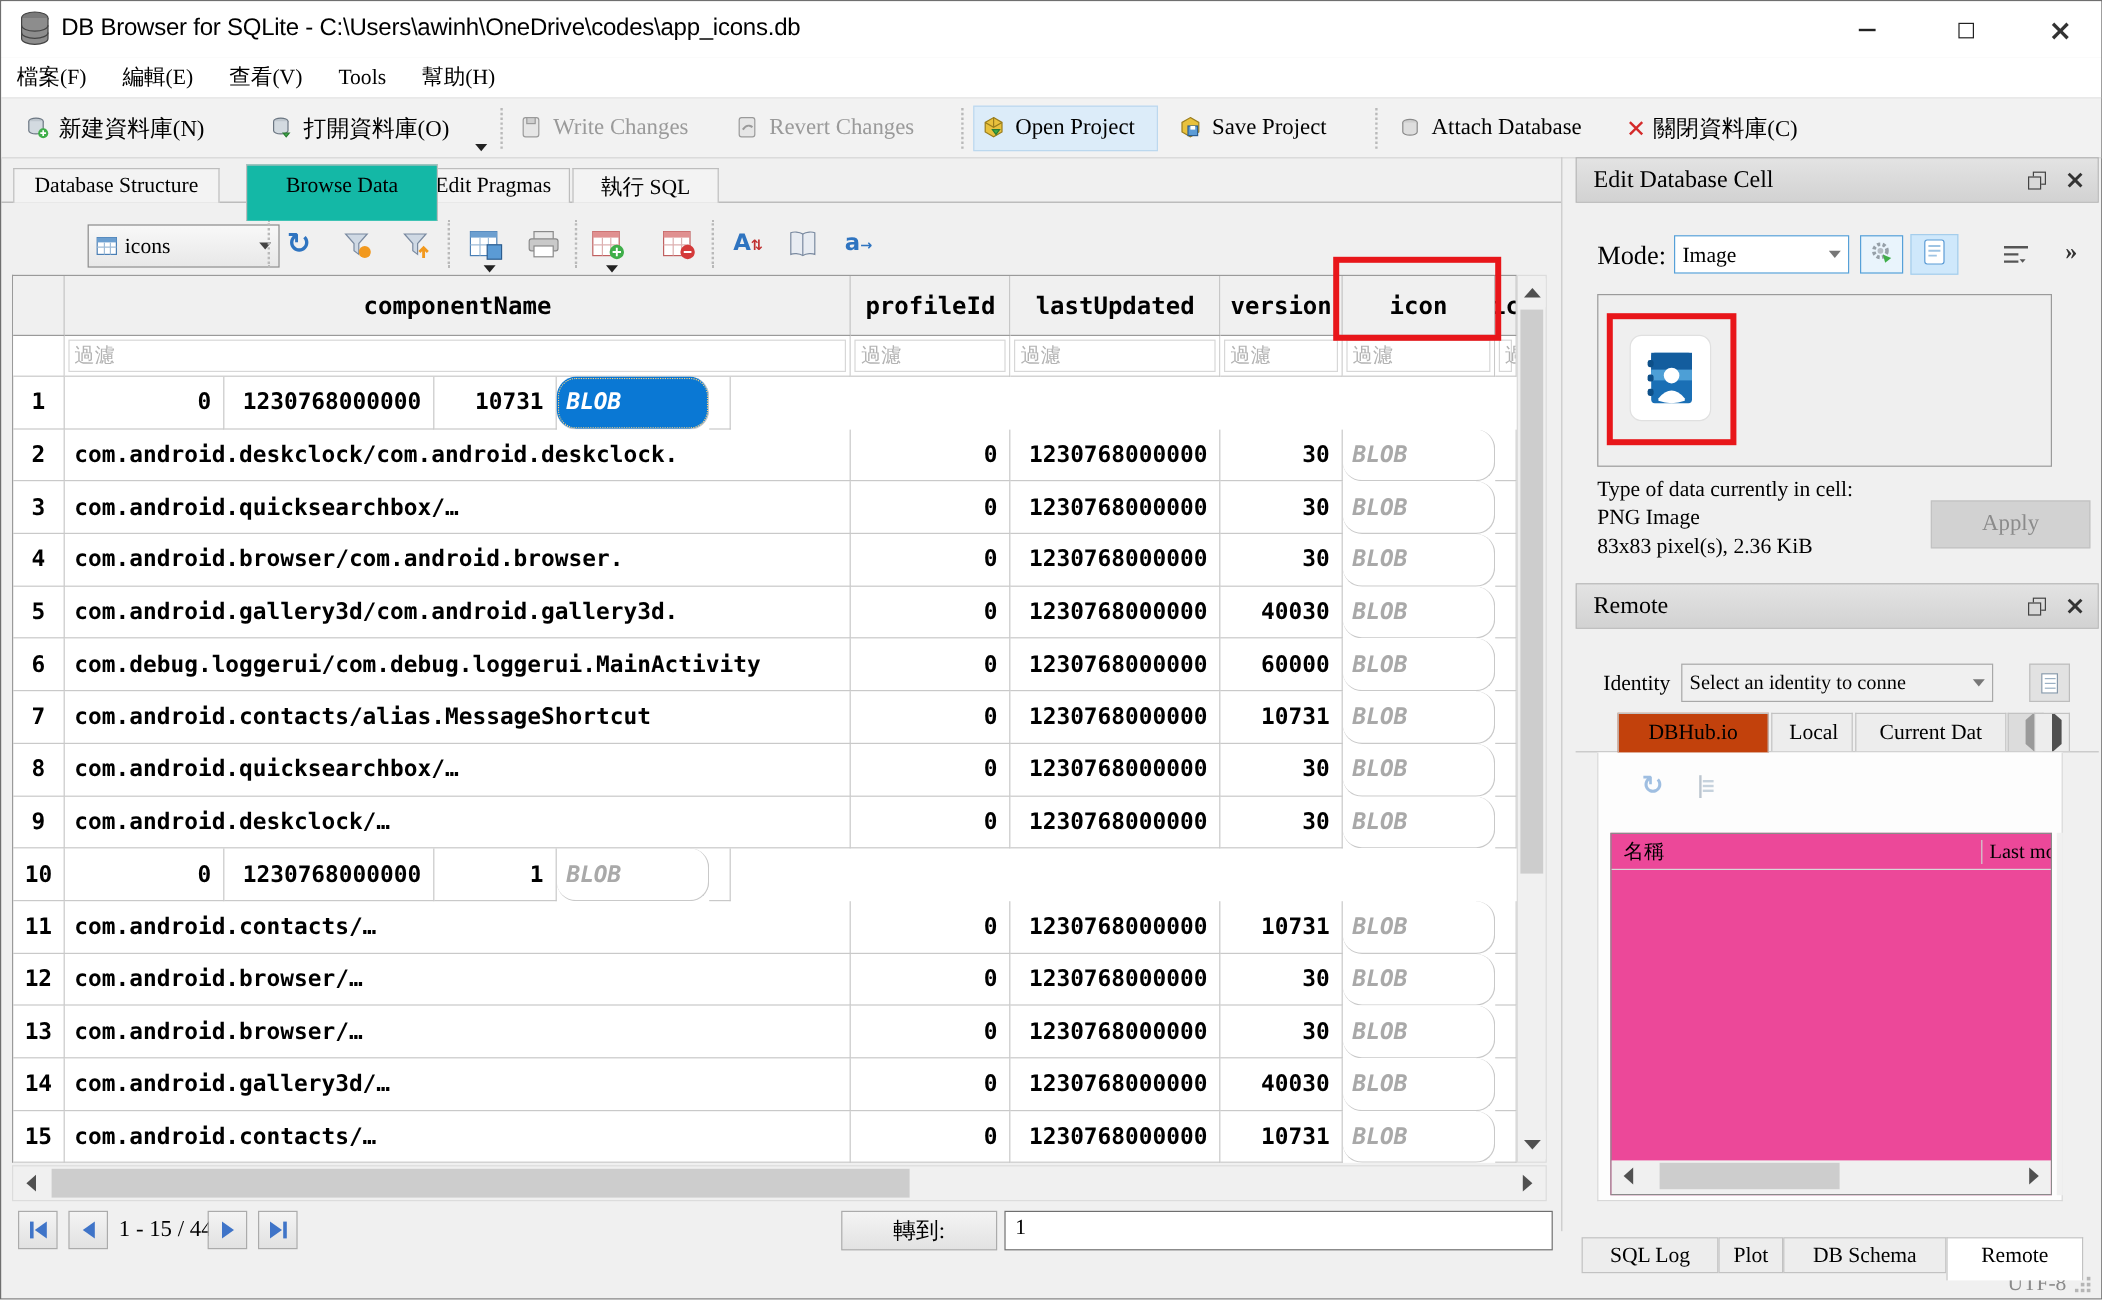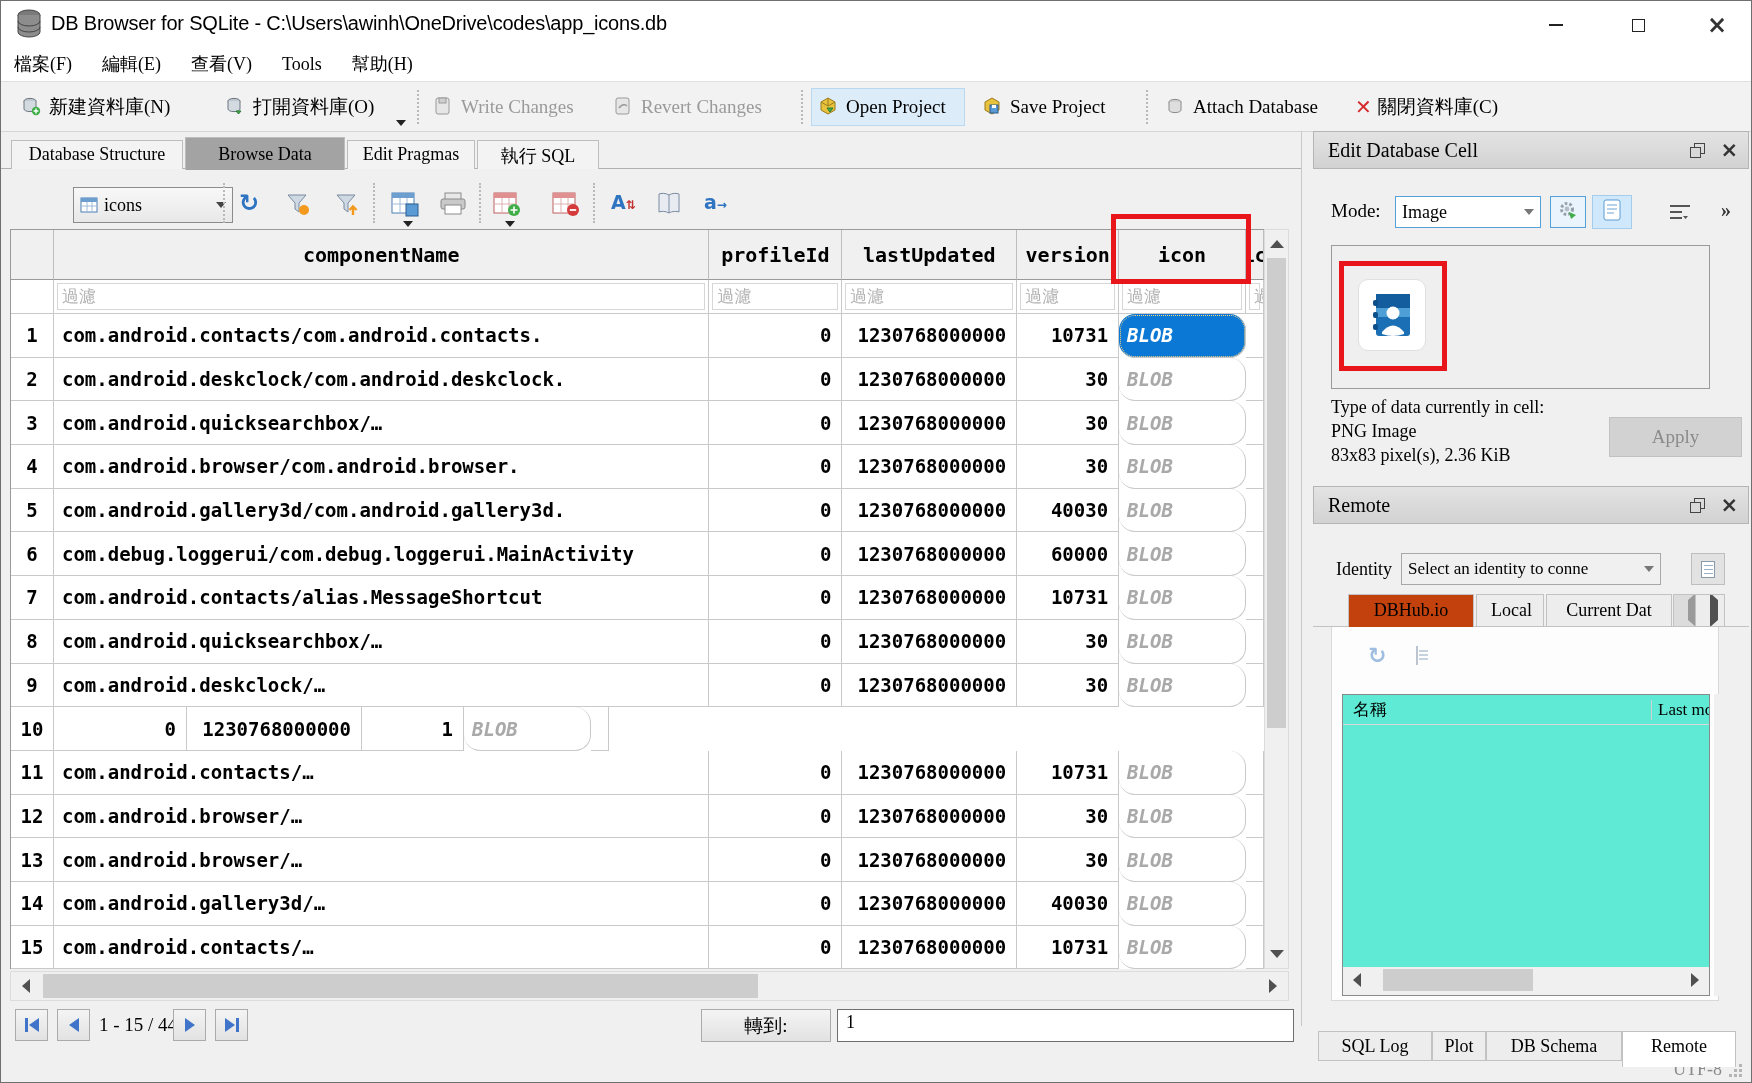--- a/index.html
+++ b/index.html
@@ -23,21 +23,21 @@
   .tbtn{position:absolute;top:6px;height:38px;display:flex;align-items:center;gap:6px;
         font-size:19px;padding:0 6px;white-space:nowrap;}
   .tbtn.disabled{color:#9a9a9a;}
   .tbtn.hl{background:#dcecf9;border:1px solid #bcd8ee;}
   .vsep{position:absolute;top:8px;width:0;height:34px;border-left:2px dotted #b9b9b9;}
 
   
   .tabbar{left:0;top:136px;width:1300px;height:32px;border-bottom:1px solid #b0b0b0;}
   .mtab{position:absolute;top:3px;height:29px;padding:3px 14px 0;font-size:18px;
         background:#f3f3f3;border:1px solid #bdbdbd;border-bottom:none;}
-  .mtab.active{background:#a3a3a3;top:0;height:33px;padding-top:6px;z-index:2;}
+  .mtab.active{background:#14b8a6;top:0;height:47px;padding-top:6px;z-index:2;margin-left:20px;}
 
   
   .ctrl-label{font-size:19px;margin-top:44px;}
   .combo{background:linear-gradient(#f8f8f8,#e8e8e8);border:1px solid #8c8c8c;
          display:flex;align-items:center;font-size:18px;padding:0 6px;gap:6px;}
   .chev{width:0;height:0;border-left:5px solid transparent;border-right:5px solid transparent;
         border-top:6px solid #444;}
   .ico16{width:22px;height:22px;display:inline-block;}
   .filter-input{background:#fff;border:1px solid #8c8c8c;font-size:18px;color:#9b9b9b;
                 padding:3px 8px;font-family:"Liberation Serif",serif;}
@@ -319,21 +319,20 @@
         </div>
         <div class="gcell fcell" style="width: 127px; height: 34px; padding: 0px 3px;">
           <span class="fbox">過濾</span>
         </div>
         <div class="gcell fcell" style="width: 18px; height: 34px; padding: 0px 3px;">
           <span class="fbox">過濾</span>
         </div>
       </div>
       <div class="grow">
         <div class="gcell dcell ctr" style="width: 43px; height: 43.7px;">1</div>
-        <div class="gcell dcell left" style="width: 656px; height: 43.7px;">com.android.contacts/com.android.contacts.</div>
         <div class="gcell dcell num" style="width: 133px; height: 43.7px;">0</div>
         <div class="gcell dcell num" style="width: 175px; height: 43.7px;">1230768000000</div>
         <div class="gcell dcell num" style="width: 102px; height: 43.7px;">10731</div>
         <div class="gcell dcell left blob sel" style="width: 127px; height: 43.7px;">BLOB</div>
         <div class="gcell dcell" style="width: 18px; height: 43.7px;"></div>
       </div>
       <div class="grow">
         <div class="gcell dcell ctr" style="width: 43px; height: 43.7px;">2</div>
         <div class="gcell dcell left" style="width: 656px; height: 43.7px;">com.android.deskclock/com.android.deskclock.</div>
         <div class="gcell dcell num" style="width: 133px; height: 43.7px;">0</div>
@@ -500,21 +499,21 @@
 
   <div class="abs grayline" style="left:1300px;top:130px;width:1px;height:895px;"></div>
 
   <div class="abs ptitle" style="left:1312px;top:130px;width:436px;height:38px;">
     <span>Edit Database Cell</span>
     <span class="pt-icons">
       <span class="restore-ic"></span>
       <span class="closex">×</span>
     </span>
   </div>
-  <span class="abs" style="left:1330px;top:199px;font-size:19px;">Mode:</span>
+  <span class="abs" style="left:1330px;top:199px;font-size:22px;">Mode:</span>
   <div class="abs combo blue-border" style="left:1394px;top:195px;width:146px;height:32px;background:#fff;">
     <span>Image</span>
     <span class="chev" style="margin-left:auto;border-top-color:#777;"></span>
   </div>
   <div class="abs toolb blue-border" style="left:1549px;top:195px;width:36px;height:32px;background:#e9f4fc;">
     <span>
       <svg width="20" height="20" viewBox="0 0 20 20">
           <circle cx="9" cy="9" r="5.5" fill="none" stroke="#96a0a8" stroke-width="3" stroke-dasharray="2.6 2"></circle>
           <circle cx="9" cy="9" r="2.4" fill="#b4bcc4"></circle>
           <path d="M11 12l7 3-5 4z" fill="#3fae49"></path>
@@ -578,21 +577,21 @@
     <div class="rtab" style="left:163px;width:68px;">Local</div>
     <div class="rtab" style="left:233px;width:126px;">Current Dat</div>
     <div class="rtab" style="left:360px;width:22px;background:#dcdcdc;"><span class="tri tri-left" style="border-right-color:#9a9a9a;margin-top:4px;"></span></div>
     <div class="rtab" style="left:382px;width:24px;"><span class="tri tri-right" style="margin-top:4px;"></span></div>
   </div>
 
   <div class="abs" style="left:1330px;top:626px;width:388px;height:374px;background:#fdfdfd;border:1px solid #d8d8d8;border-top:none;">
     <span class="abs" style="left:36px;top:16px;opacity:.45;font-family:'DejaVu Sans',sans-serif;font-size:22px;font-weight:bold;color:#2f74c0;">↻</span>
     <span class="abs pagelines" style="left:84px;top:20px;opacity:.55;"></span>
     
-    <div class="abs" style="left:10px;top:67px;width:368px;height:302px;background:#5eead4;border:1px solid #8a8a8a;">
+    <div class="abs" style="left:10px;top:67px;width:368px;height:302px;background:#ec4899;border:1px solid #8a8a8a;">
       <div style="height:30px;border-bottom:1px solid #d8d8d8;display:flex;align-items:center;font-size:17px;">
         <span style="padding-left:10px;flex:1;">名稱</span>
         <span style="width:58px;border-left:1px solid #d0d0d0;padding-left:6px;overflow:hidden;white-space:nowrap;">Last mo</span>
       </div>
       <div class="abs sb" style="left:0px;top:272px;width:366px;height:28px;background:#f0f0f0;">
         <div class="sb-btn" style="position:absolute;left:2px;top:2px;width:24px;height:22px;">
             <span class="tri tri-left"></span>
           </div>
         <div class="sb-thumb" style="position:absolute;left:40px;top:2px;width:150px;height:22px;"></div>
         <div class="sb-btn" style="position:absolute;right:2px;top:2px;width:24px;height:22px;">

